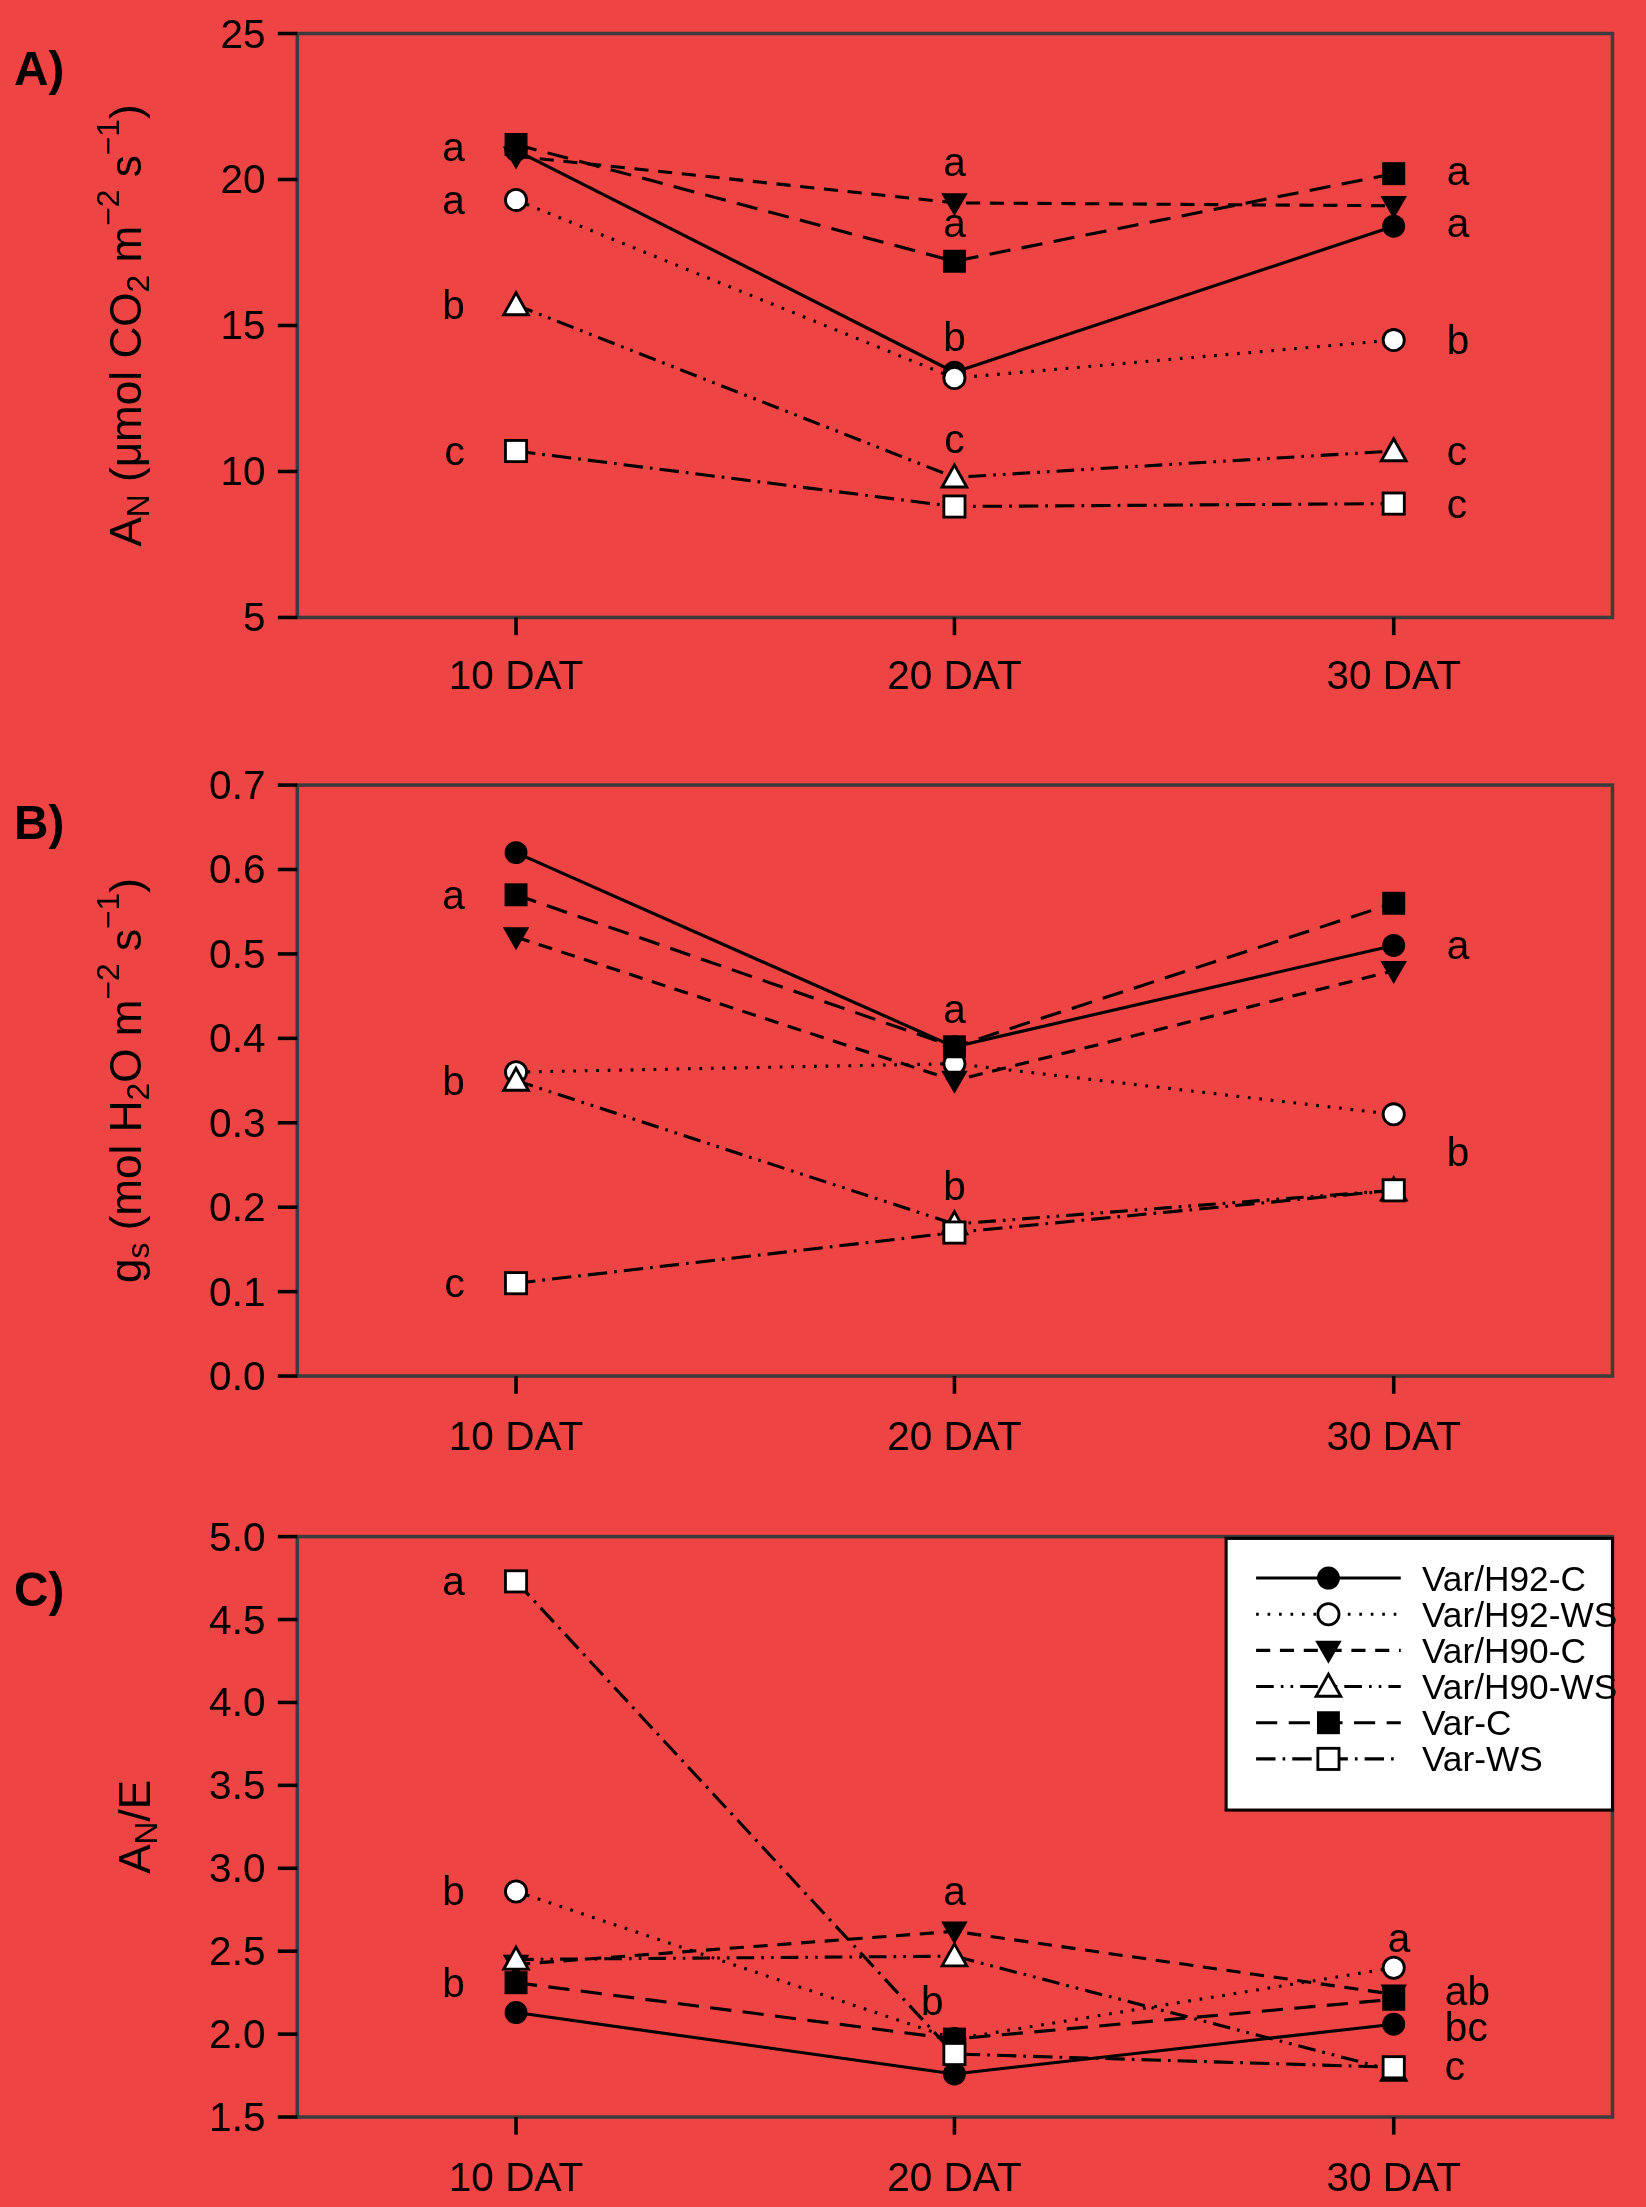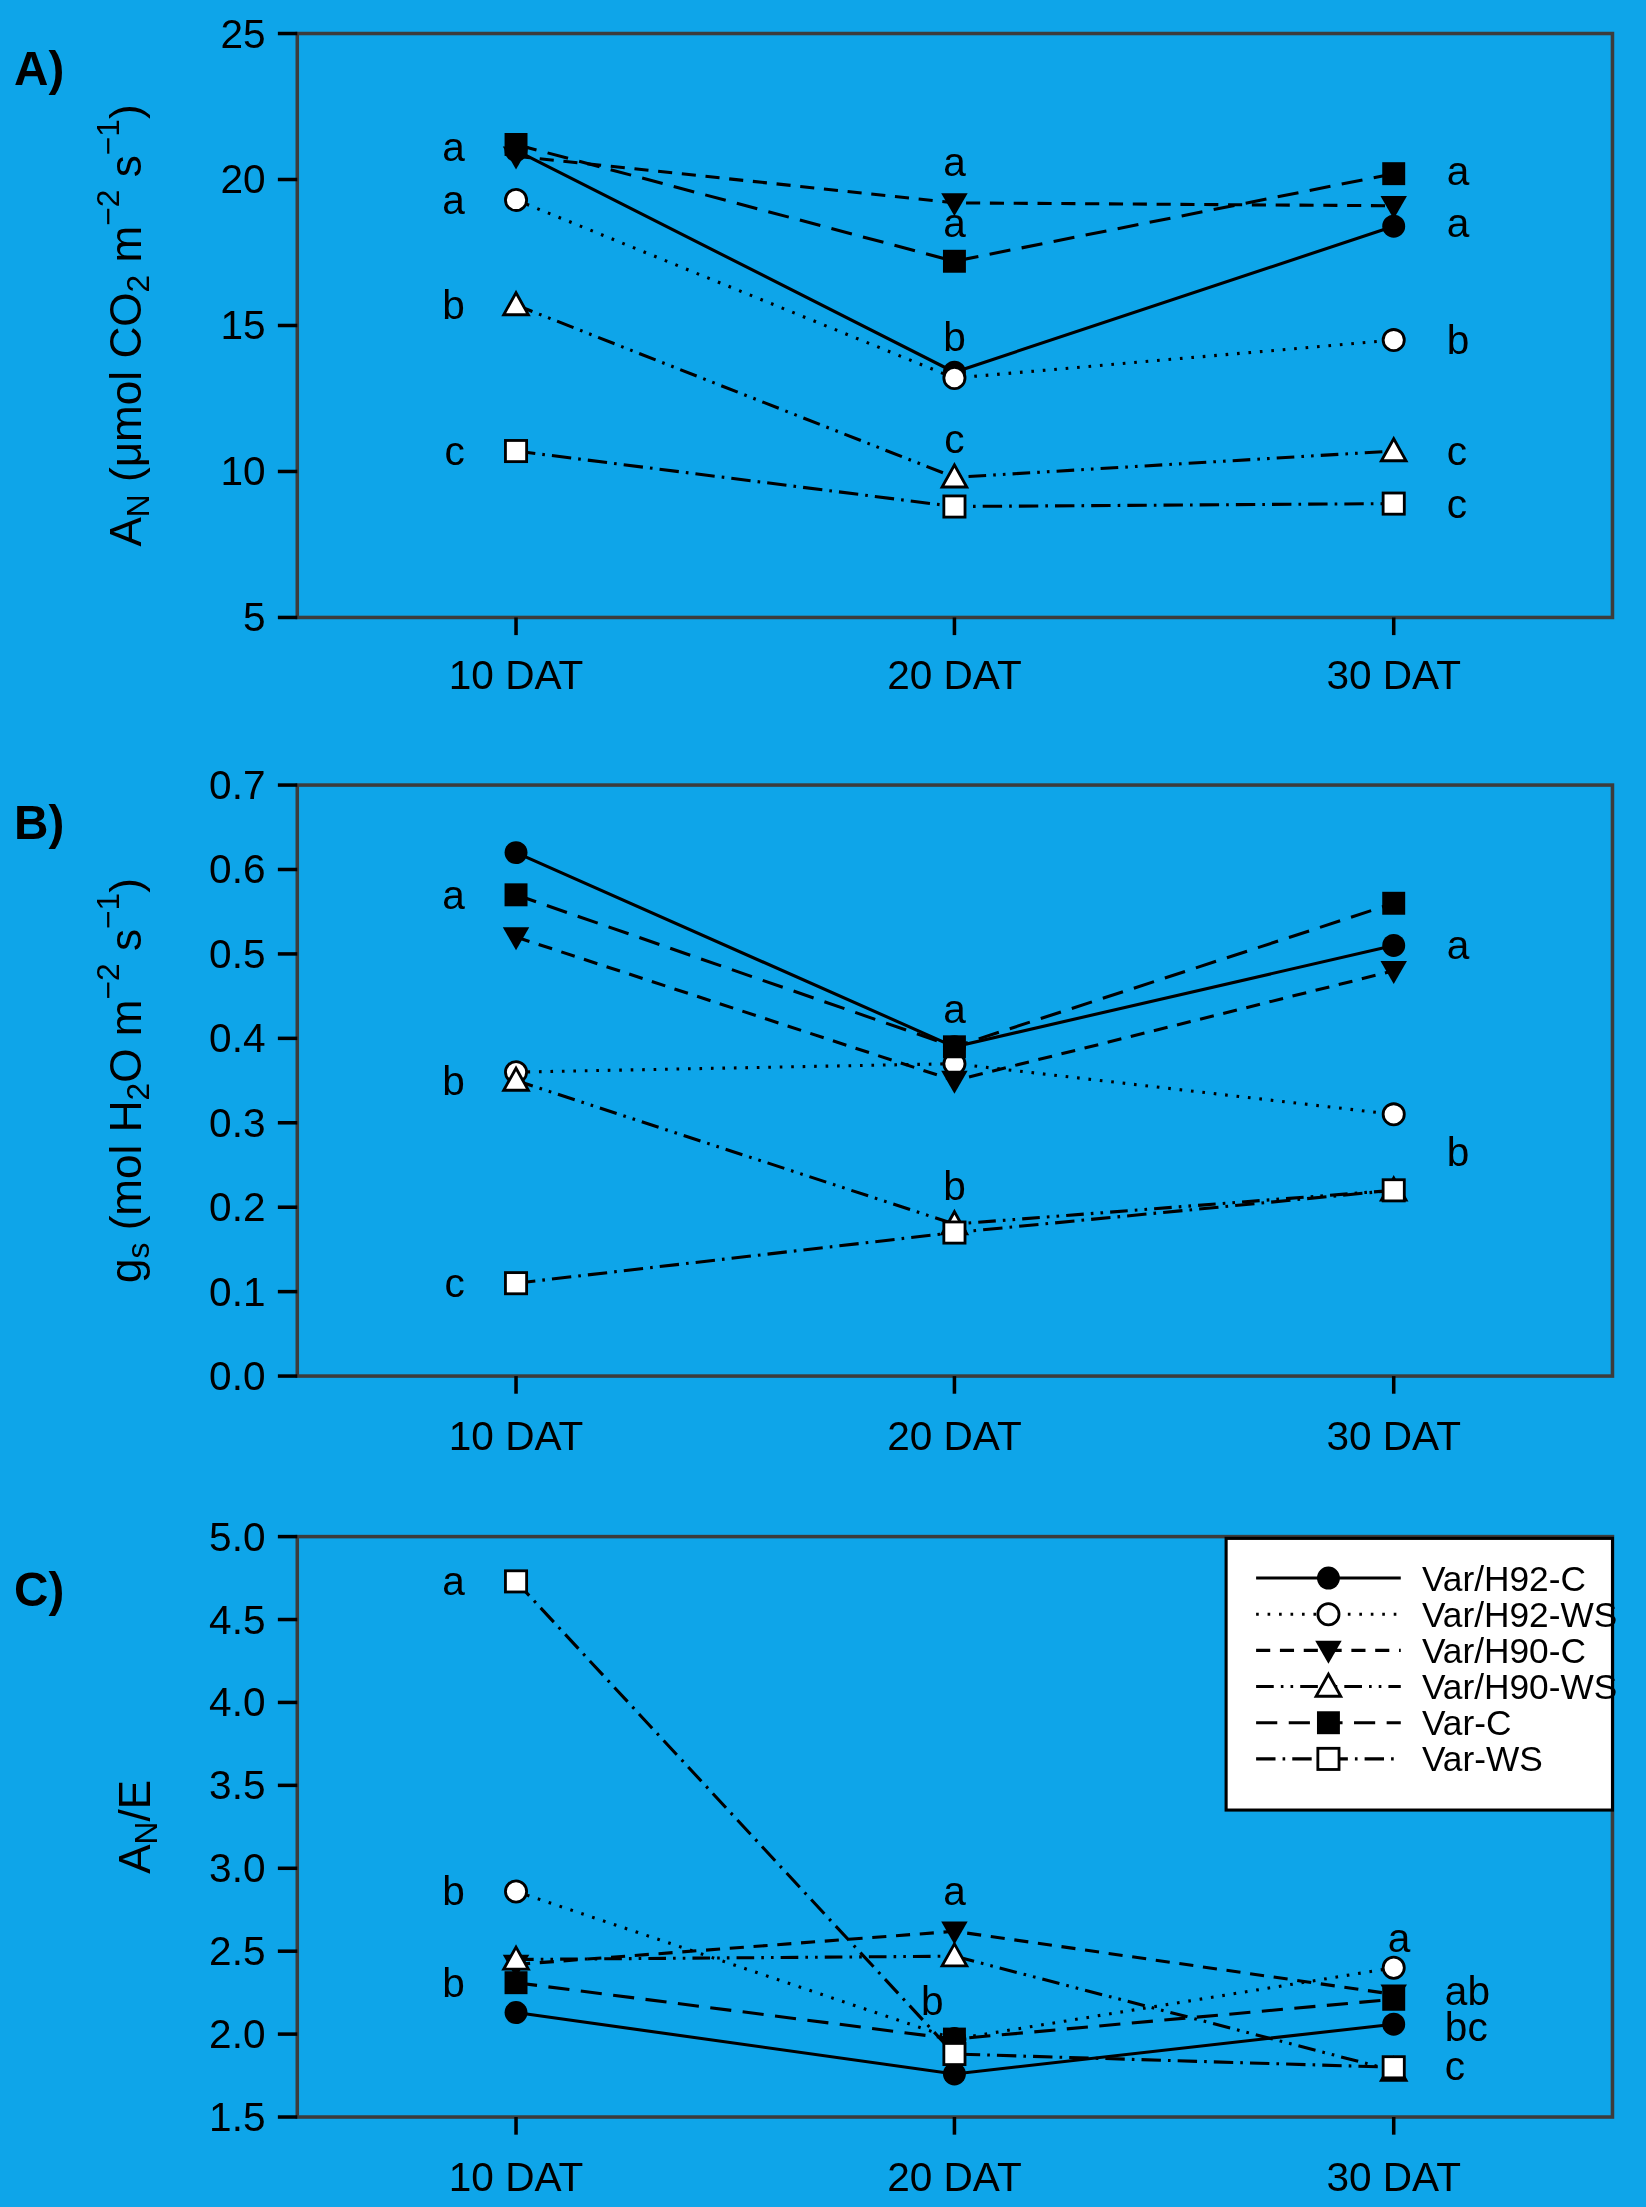--- a/index.html
+++ b/index.html
@@ -1,16 +1,16 @@
 <!DOCTYPE html>
 <html style="font-size:14px"><head>
 <meta charset="utf-8">
 <style>
   html,body{margin:0;padding:0;background:#ffffff;}
-  #figure-root{width:1646px;height:2207px;position:relative;background:#0ea5e9;}
+  #figure-root{width:1646px;height:2207px;position:relative;background:#ef4444;}
   svg{display:block;font-family:"Liberation Sans", sans-serif;}
   svg text{fill:#000000;}
 </style>
 </head>
 <body>
 
 <div id="figure-root">
   <svg id="chart-svg" width="1646" height="2207" viewBox="0 0 1866 2502" xmlns="http://www.w3.org/2000/svg">
       <g>
         <rect x="337" y="38" width="1491" height="662" fill="none" stroke="#3c3c3c" stroke-width="4"></rect>

